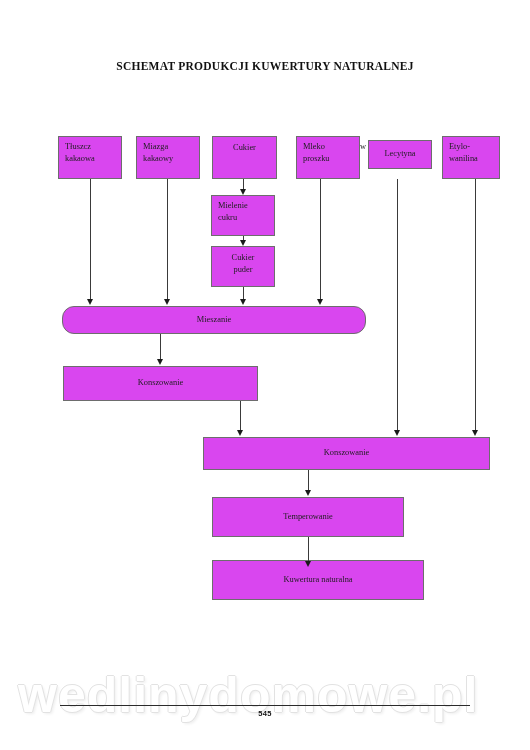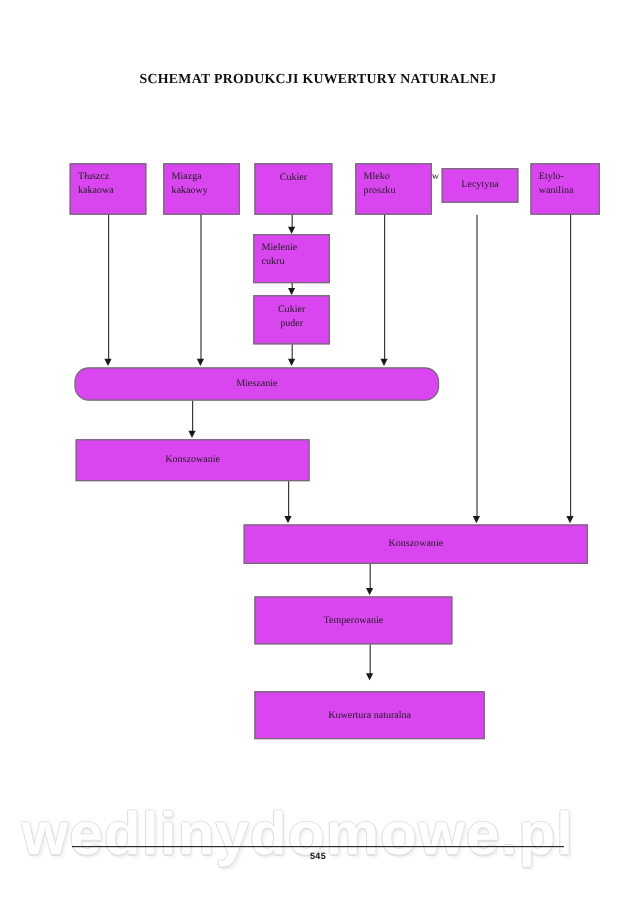--- a/index.html
+++ b/index.html
@@ -179,25 +179,25 @@
   </div>
 
   <div class="node" style="left:63px; top:366px; width:195px; height:35px;">
     <span>Konszowanie</span>
   </div>
 
   <div class="node" style="left:203px; top:437px; width:287px; height:33px;">
     <span>Konszowanie</span>
   </div>
 
-  <div class="node" style="left:212px; top:497px; width:165px; height:40px;">
+  <div class="node" style="left:212px; top:497px; width:192px; height:40px;">
     <span>Temperowanie</span>
   </div>
 
-  <div class="node" style="left:212px; top:576px; width:192px; height:40px;">
+  <div class="node" style="left:212px; top:560px; width:212px; height:40px;">
     <span>Kuwertura naturalna</span>
   </div>
 
   <div class="vline" style="left:90px; top:179px; height:121px;"></div>
   <div class="arrowhead" style="left:86.5px; top:299px;"></div>
 
   <div class="vline" style="left:167px; top:179px; height:121px;"></div>
   <div class="arrowhead" style="left:163.5px; top:299px;"></div>
 
   <div class="vline" style="left:243px; top:179px; height:11px;"></div>

